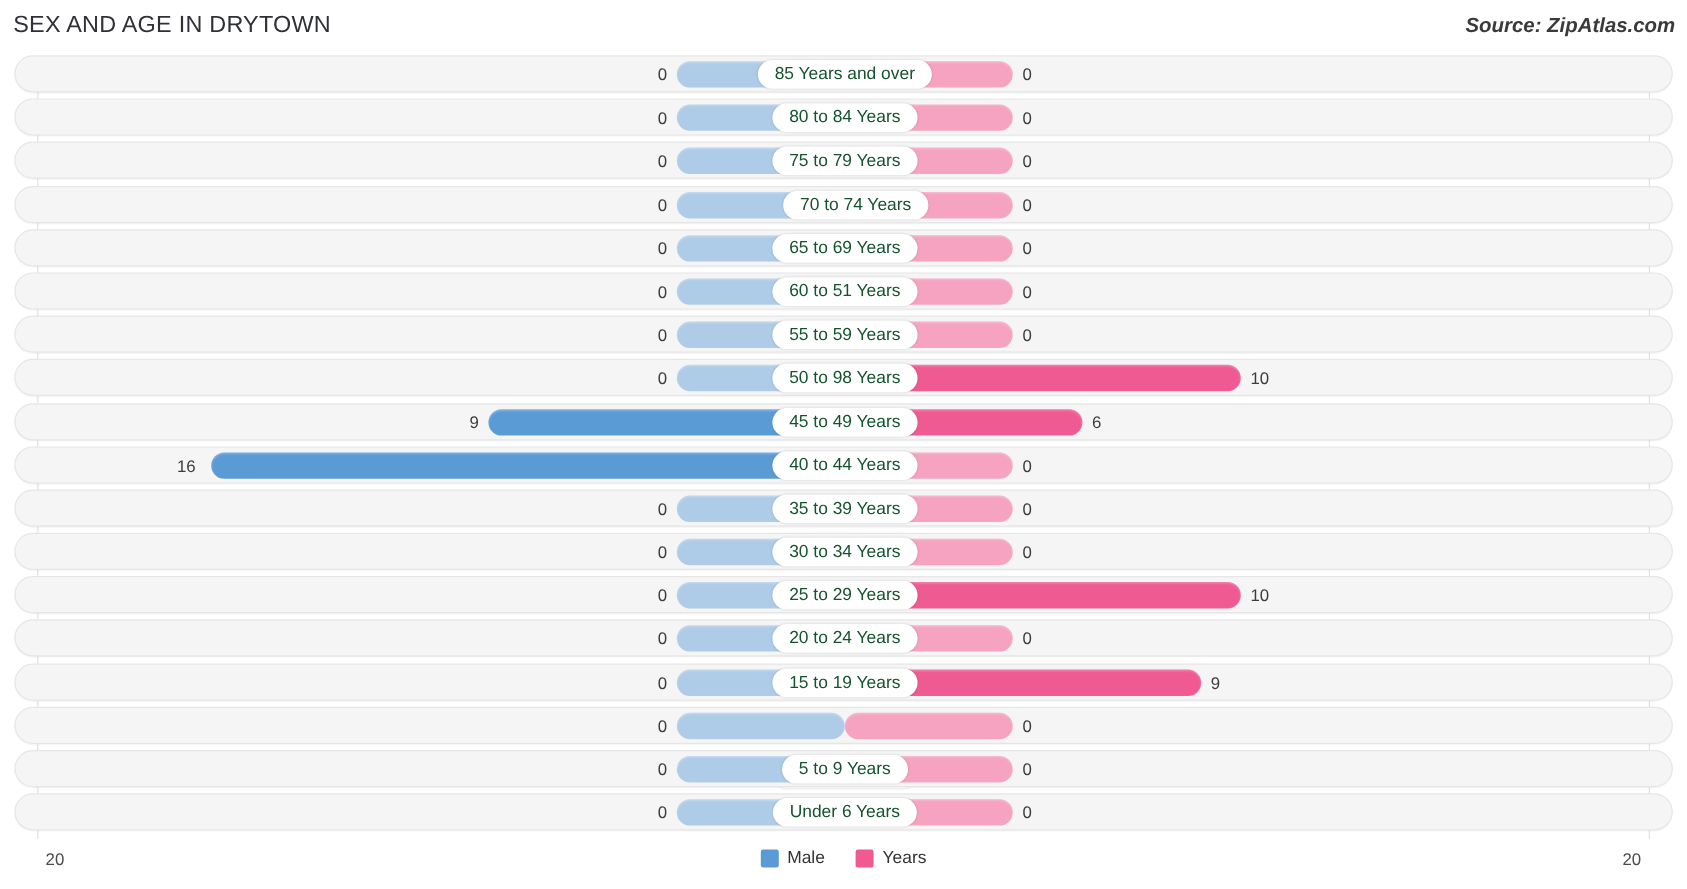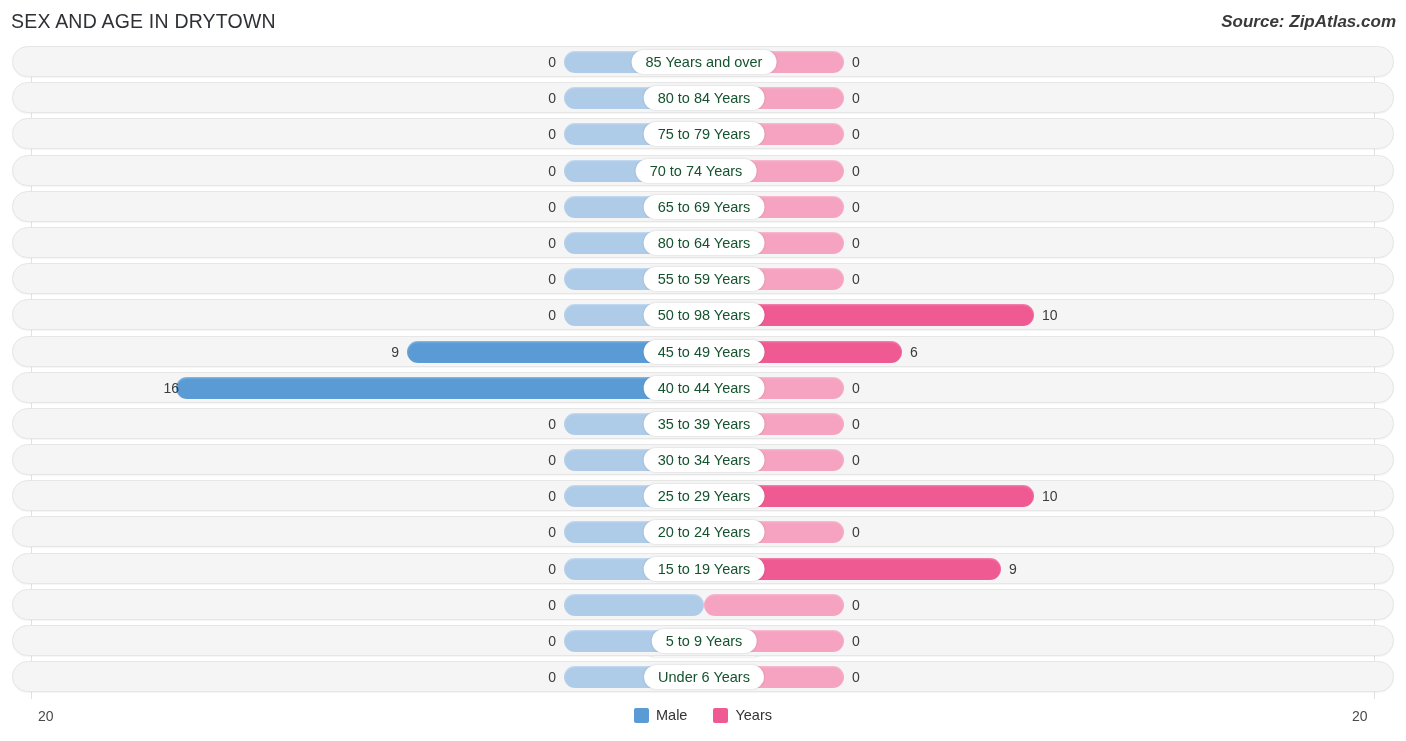--- a/index.html
+++ b/index.html
@@ -165,35 +165,35 @@
           <div class="bar female zero" style="left: 691px; width: 140px;"></div>
           <div class="val male" style="left: 491px; width: 52px;">0</div>
           <div class="val female" style="left: 839px;">0</div>
           <div class="agepill" style="left: 691px;">75 to 79 Years</div>
         </div>
         <div class="row">
           <div class="bar male zero" style="left: 551px; width: 140px;"></div>
           <div class="bar female zero" style="left: 691px; width: 140px;"></div>
           <div class="val male" style="left: 491px; width: 52px;">0</div>
           <div class="val female" style="left: 839px;">0</div>
-          <div class="agepill" style="left: 683px;">70 to 74 Years</div>
+          <div class="agepill" style="left: 700px;">70 to 74 Years</div>
         </div>
         <div class="row">
           <div class="bar male zero" style="left: 551px; width: 140px;"></div>
           <div class="bar female zero" style="left: 691px; width: 140px;"></div>
           <div class="val male" style="left: 491px; width: 52px;">0</div>
           <div class="val female" style="left: 839px;">0</div>
           <div class="agepill" style="left: 691px;">65 to 69 Years</div>
         </div>
         <div class="row">
           <div class="bar male zero" style="left: 551px; width: 140px;"></div>
           <div class="bar female zero" style="left: 691px; width: 140px;"></div>
           <div class="val male" style="left: 491px; width: 52px;">0</div>
           <div class="val female" style="left: 839px;">0</div>
-          <div class="agepill" style="left: 691px;">80 to 64 Years</div>
+          <div class="agepill" style="left: 691px;">60 to 51 Years</div>
         </div>
         <div class="row">
           <div class="bar male zero" style="left: 551px; width: 140px;"></div>
           <div class="bar female zero" style="left: 691px; width: 140px;"></div>
           <div class="val male" style="left: 491px; width: 52px;">0</div>
           <div class="val female" style="left: 839px;">0</div>
           <div class="agepill" style="left: 691px;">55 to 59 Years</div>
         </div>
         <div class="row">
           <div class="bar male zero" style="left: 551px; width: 140px;"></div>
@@ -205,21 +205,21 @@
         <div class="row">
           <div class="bar male" style="left: 394px; width: 297px;"></div>
           <div class="bar female" style="left: 691px; width: 198px;"></div>
           <div class="val male" style="left: 334px; width: 52px;">9</div>
           <div class="val female" style="left: 897px;">6</div>
           <div class="agepill" style="left: 691px;">45 to 49 Years</div>
         </div>
         <div class="row">
           <div class="bar male" style="left: 163px; width: 528px;"></div>
           <div class="bar female zero" style="left: 691px; width: 140px;"></div>
-          <div class="val male" style="left: 114px; width: 52px;">16</div>
+          <div class="val male" style="left: 98px; width: 52px;">16</div>
           <div class="val female" style="left: 839px;">0</div>
           <div class="agepill" style="left: 691px;">40 to 44 Years</div>
         </div>
         <div class="row">
           <div class="bar male zero" style="left: 551px; width: 140px;"></div>
           <div class="bar female zero" style="left: 691px; width: 140px;"></div>
           <div class="val male" style="left: 491px; width: 52px;">0</div>
           <div class="val female" style="left: 839px;">0</div>
           <div class="agepill" style="left: 691px;">35 to 39 Years</div>
         </div>

